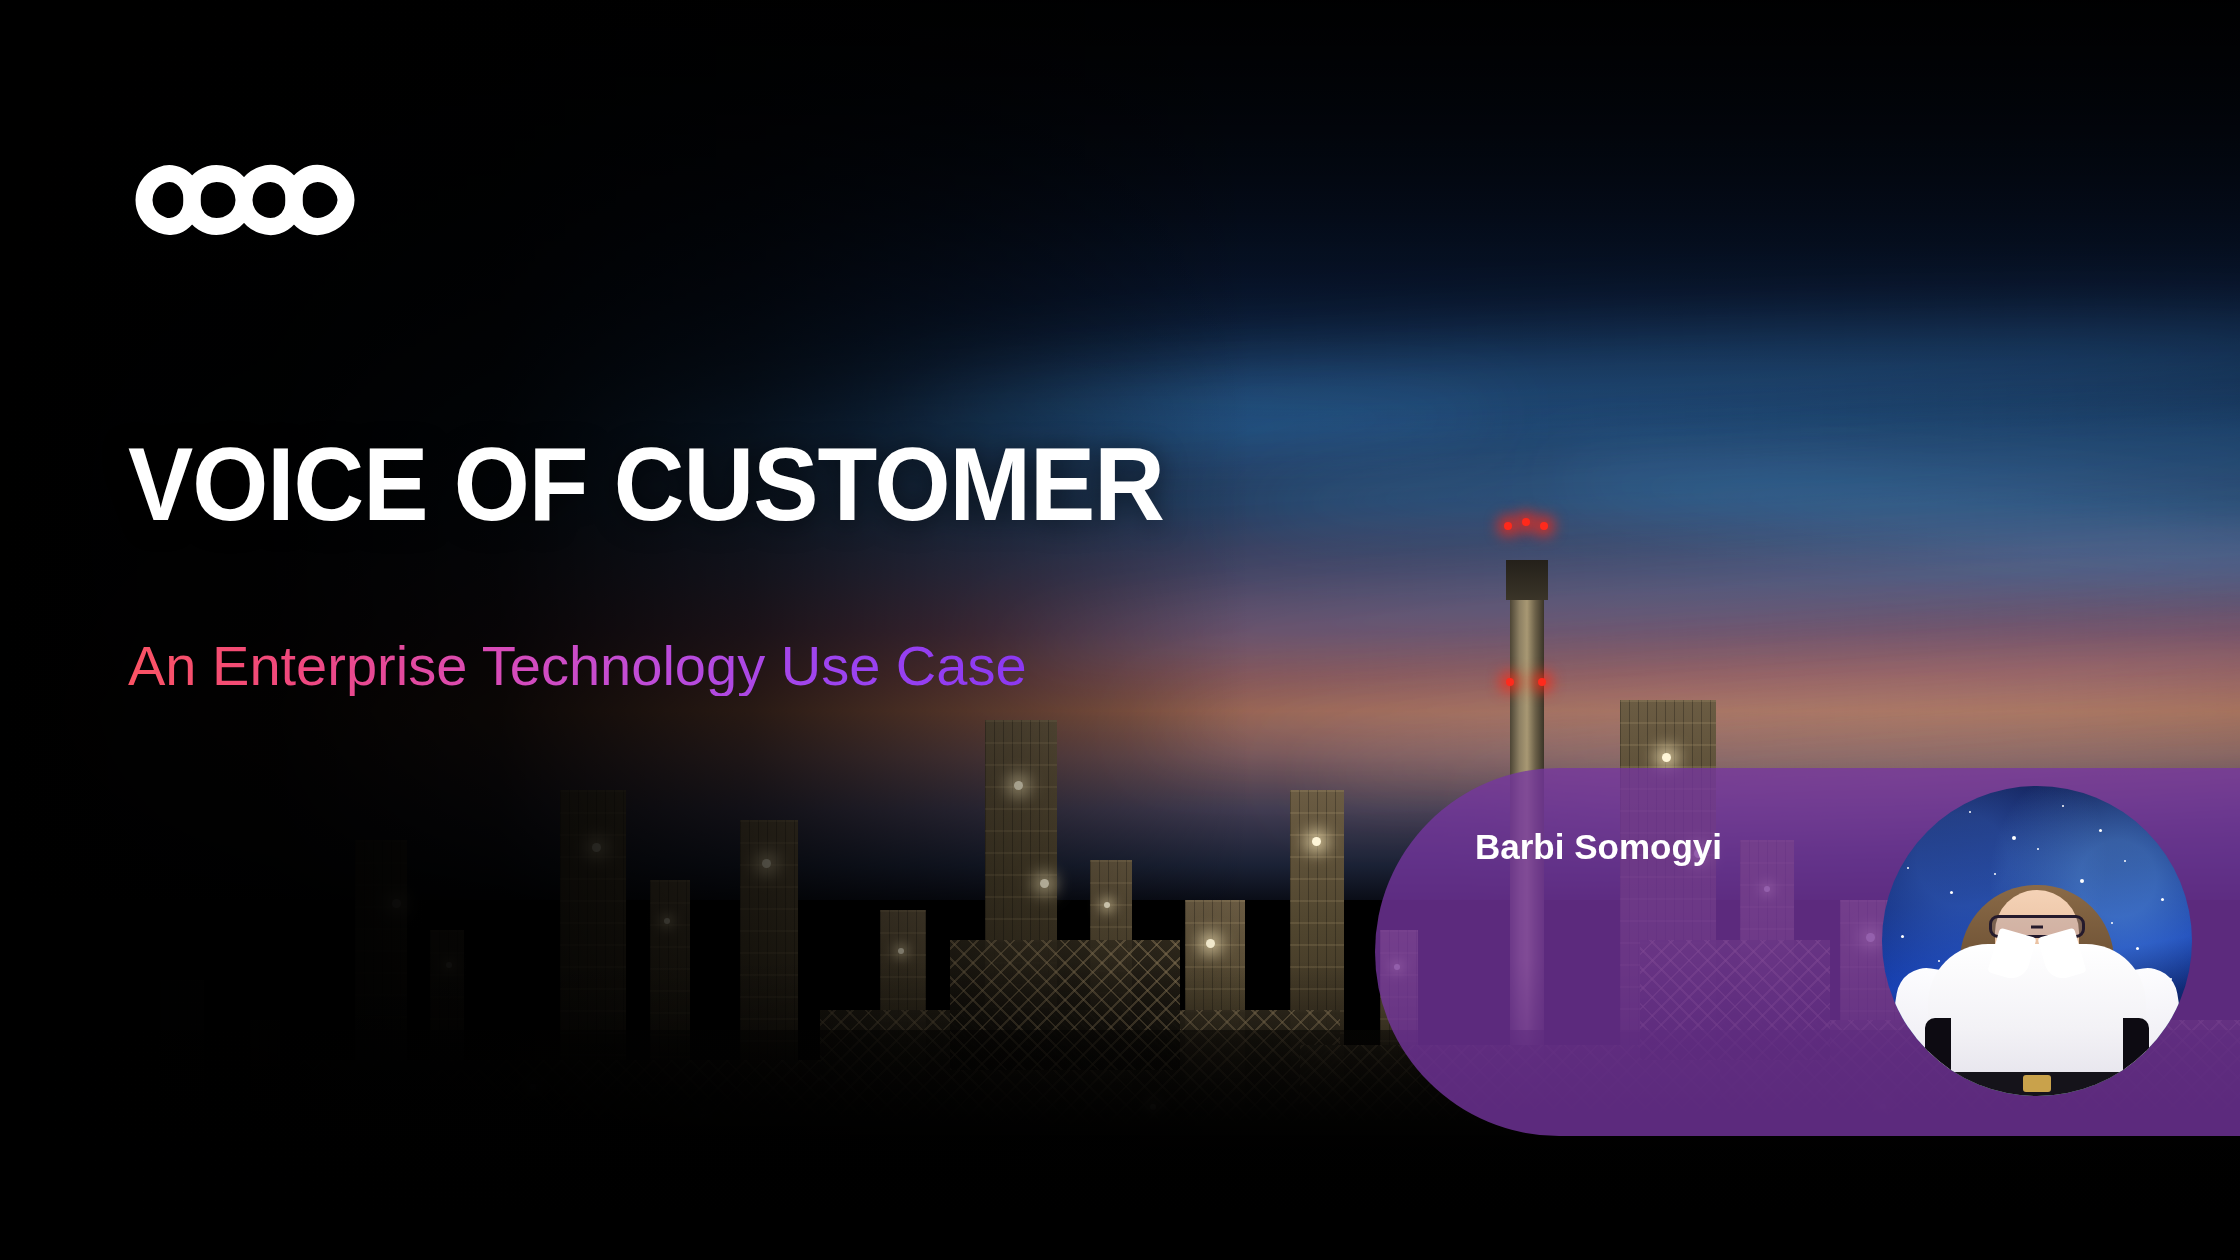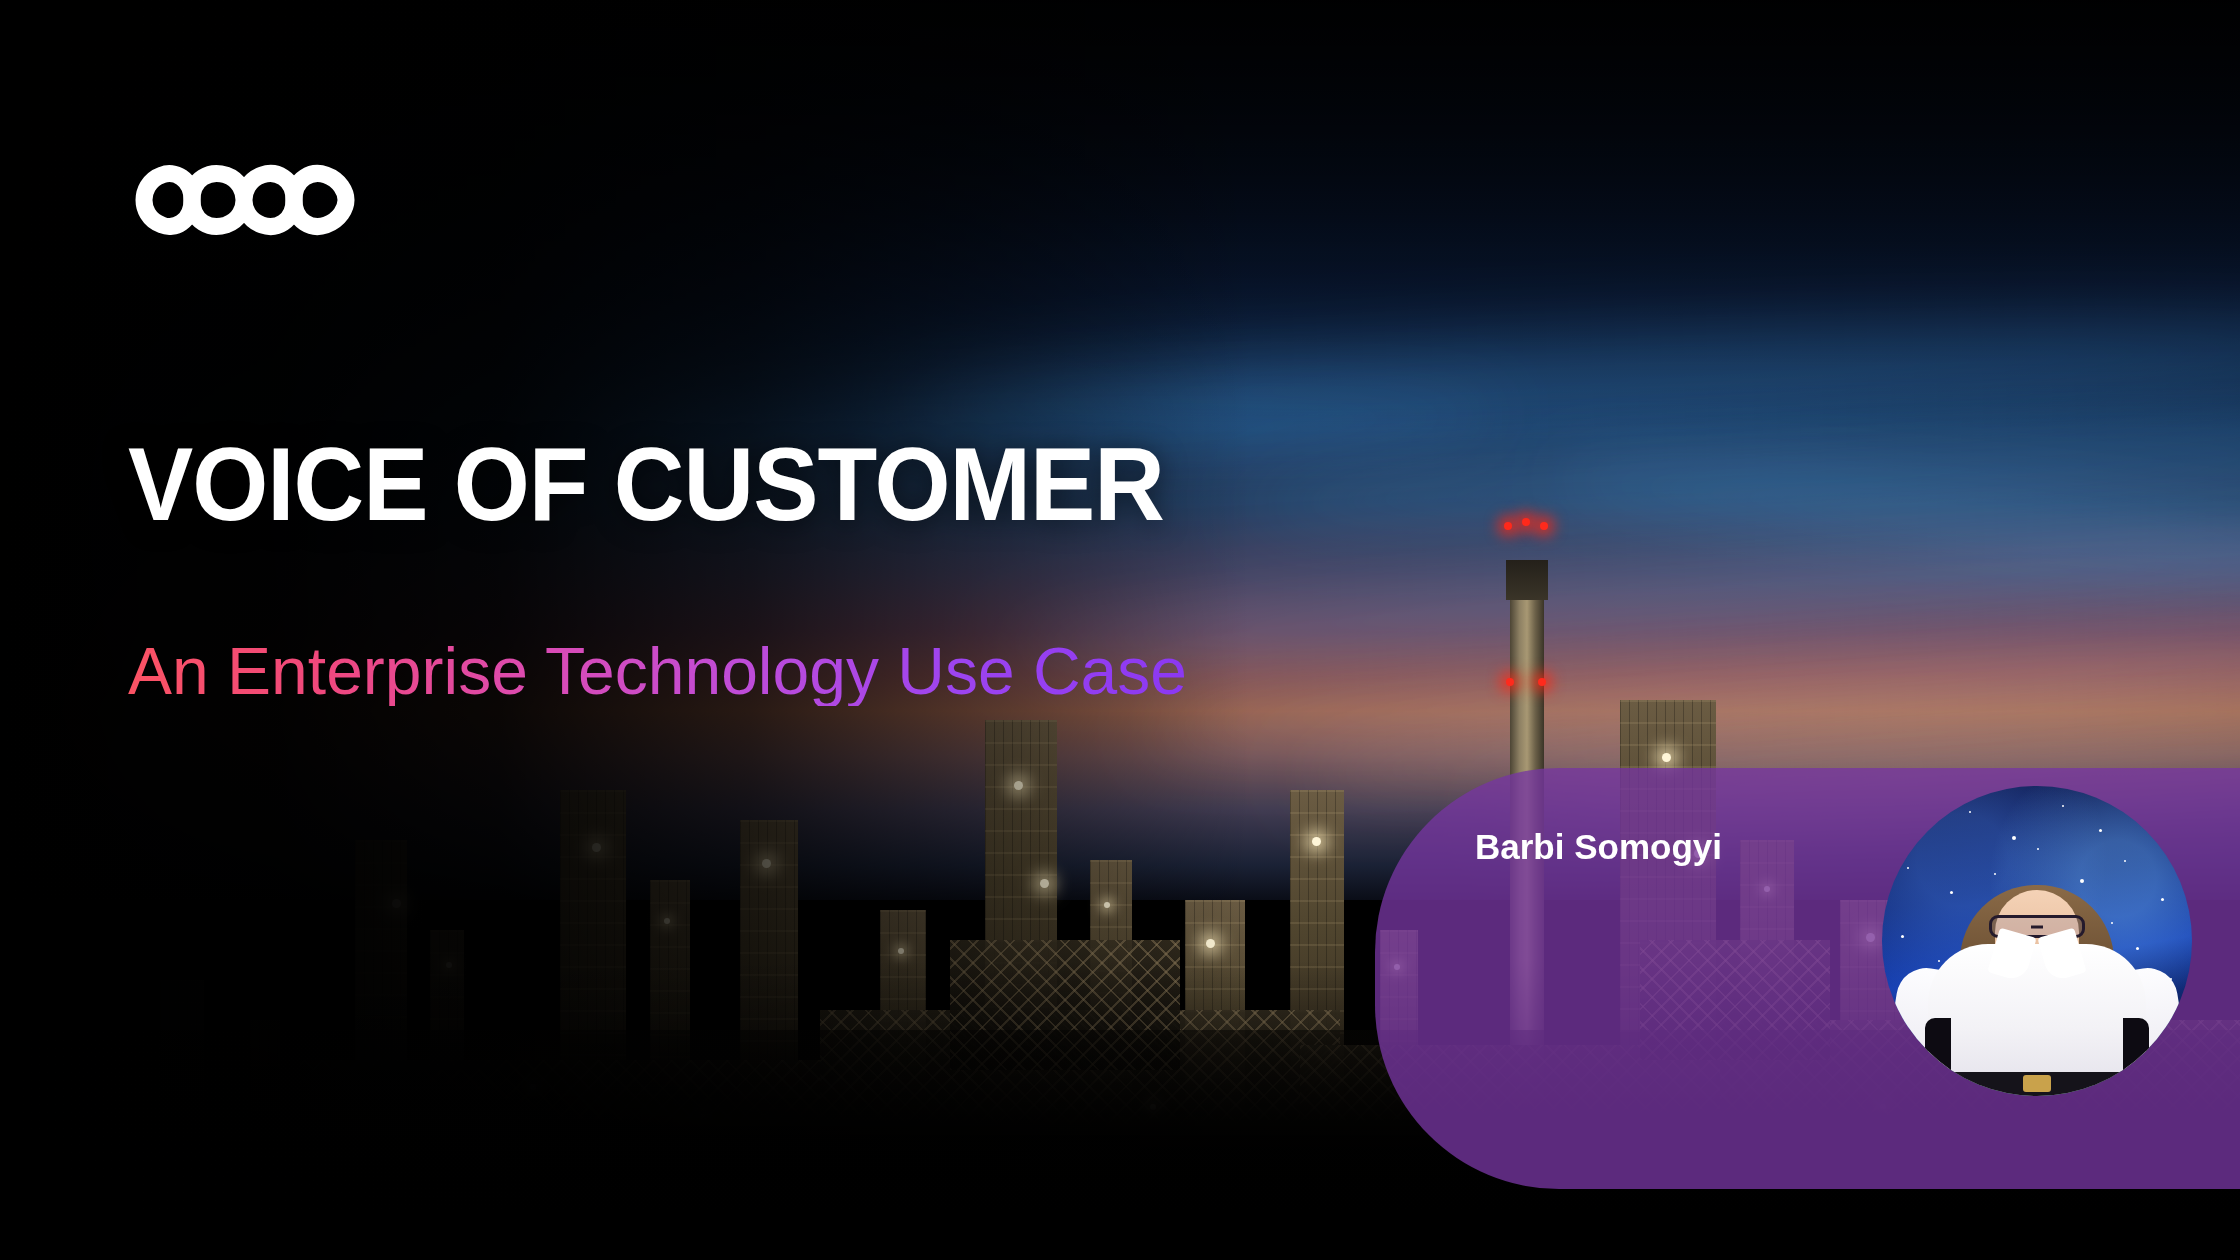--- a/index.html
+++ b/index.html
@@ -140,41 +140,41 @@
     letter-spacing:-1px;
     transform:scaleX(.94);
     transform-origin:left center;
     text-shadow:0 3px 26px rgba(0,0,0,.55);
   }
 
   .subhead {
     position:absolute; left:128px; top:637px;
     font-family:"Liberation Sans", sans-serif;
     font-weight:400;
-    font-size:66px;
+    font-size:56px;
     line-height:1.05;
     letter-spacing:0px;
     background:linear-gradient(90deg,
         #fb5364 0%,
         #f0487c 18%,
         #d94bb6 40%,
         #bf4cd8 58%,
         #9d44ef 78%,
         #8b38f2 100%);
     -webkit-background-clip:text;
     background-clip:text;
     color:transparent;
     -webkit-text-fill-color:transparent;
   }
 
   
   .speaker-card {
     position:absolute;
     left:1375px; top:768px;
-    width:865px; height:421px;
+    width:865px; height:368px;
     background:rgba(118,54,160,.78);
     border-radius:184px 0 0 184px;
     overflow:hidden;
   }
   .speaker-text {
     position:absolute; left:100px; top:56px;
     color:#fff;
     font-family:"Liberation Sans", sans-serif;
     font-size:35px;
     line-height:1.30;

